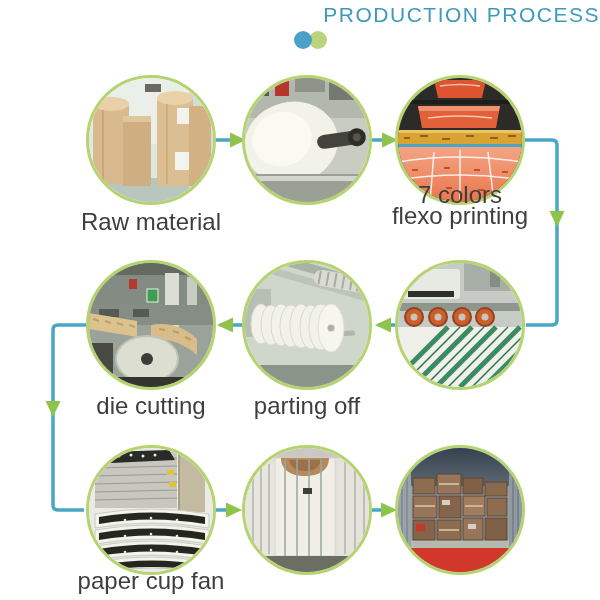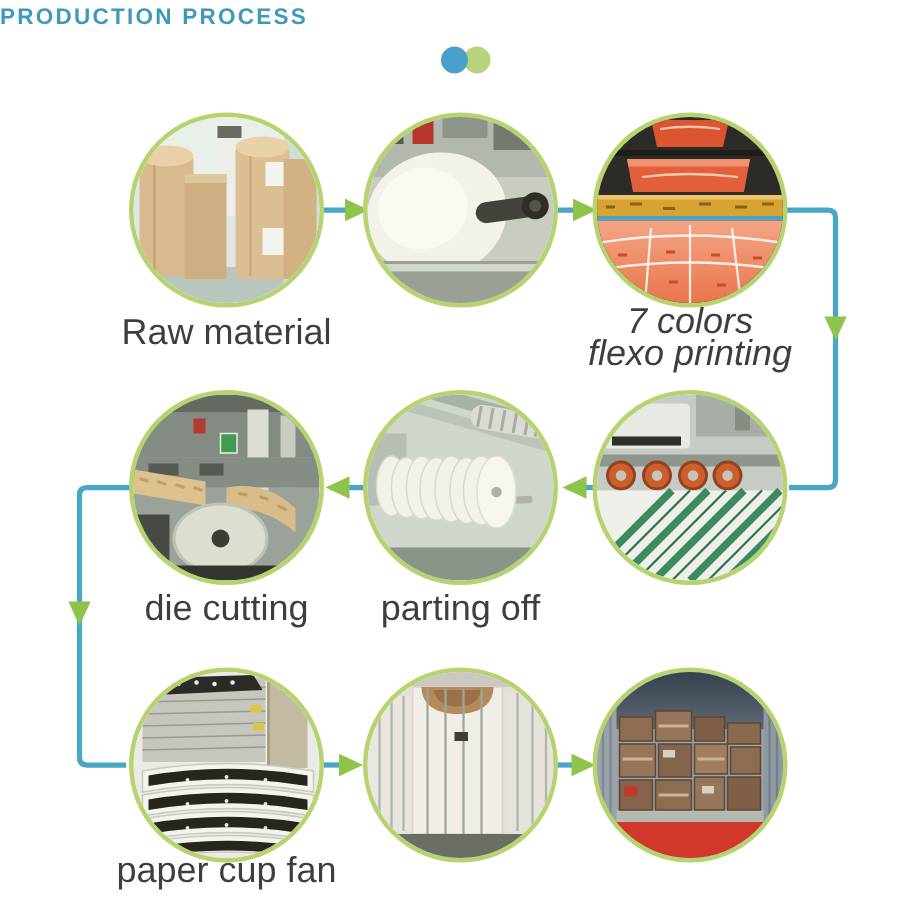--- a/index.html
+++ b/index.html
@@ -1,22 +1,22 @@
 <!DOCTYPE html>
 <html style="--title: #3f9aba; --line: #49a6c5; --arrow: #8ec44a; --ring: #b5d46f; --dot-blue: #4aa0c8; --dot-green: #bad47e; --label: #3e3e3e; --background: #ffffff;"><head>
 <meta charset="utf-8">
 <style>
   html,body{margin:0;padding:0;background:#fff;}
   .stage{
     position:relative;width:600px;height:600px;background:var(--background,#fff);
     font-family:"Liberation Sans",sans-serif;overflow:hidden;
   }
   .title{
-    position:absolute;top:3px;left:0;right:0;text-align:left;
-    font-size:15px;font-weight:700;letter-spacing:1.5px;
+    position:absolute;top:3px;left:0;right:0;text-align:right;
+    font-size:21px;font-weight:400;letter-spacing:1.5px;
     color:var(--title,#3f9aba);
   }
   .dot{position:absolute;border-radius:50%;width:18px;height:18px;top:31px;}
   .dot.green{left:309px;background:var(--dot-green,#bad47e);z-index:1;}
   .dot.blue{left:294px;background:var(--dot-blue,#4aa0c8);z-index:2;}
   svg.connectors{position:absolute;left:0;top:0;z-index:1;pointer-events:none;}
   svg.connectors .ln{stroke:var(--line,#49a6c5);stroke-width:3.5;fill:none;}
   svg.connectors .ah{fill:var(--arrow,#8ec44a);stroke:none;}
   .photo{
     position:absolute;width:124px;height:124px;border-radius:50%;
@@ -25,21 +25,21 @@
   }
   .photo svg{display:block;width:124px;height:124px;}
   .c1{left:86px;}  .c2{left:242px;} .c3{left:395px;}
   .r1{top:75px;}   .r2{top:260px;}  .r3{top:445px;}
   .label{
     position:absolute;width:190px;text-align:center;
     font-size:24px;line-height:21px;color:var(--label,#3e3e3e);
     white-space:pre-line;z-index:2;
   }
   .lc1{left:56px;} .lc2{left:212px;} .lc3{left:365px;}
-  .lr1{top:211px;} .lr1b{top:204px;font-style:italic;} .lr2{top:395px;} .lr3{top:570px;}
+  .lr1{top:211px;} .lr1b{top:184px;} .lr2{top:395px;} .lr3{top:570px;}
 </style>
 </head>
 <body>
 
 <div class="stage">
 
   <div class="title">PRODUCTION PROCESS</div>
   <span class="dot green"></span>
   <span class="dot blue"></span>
 

